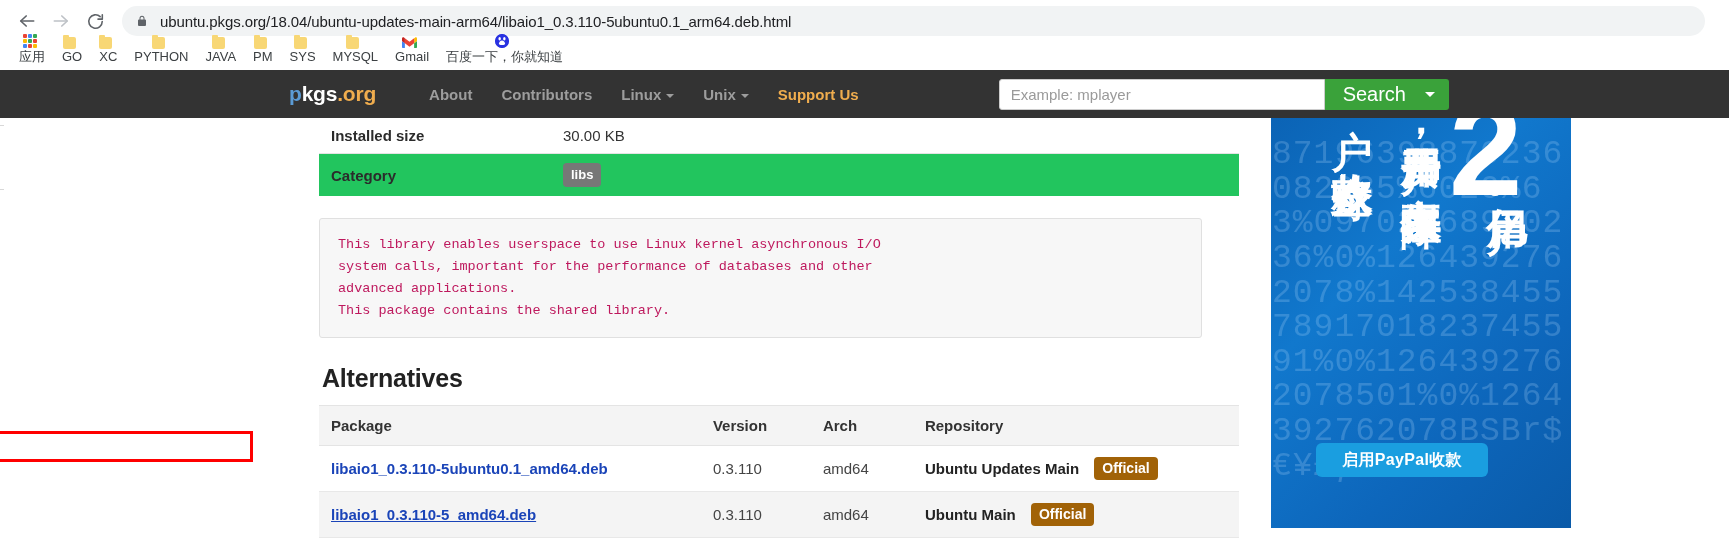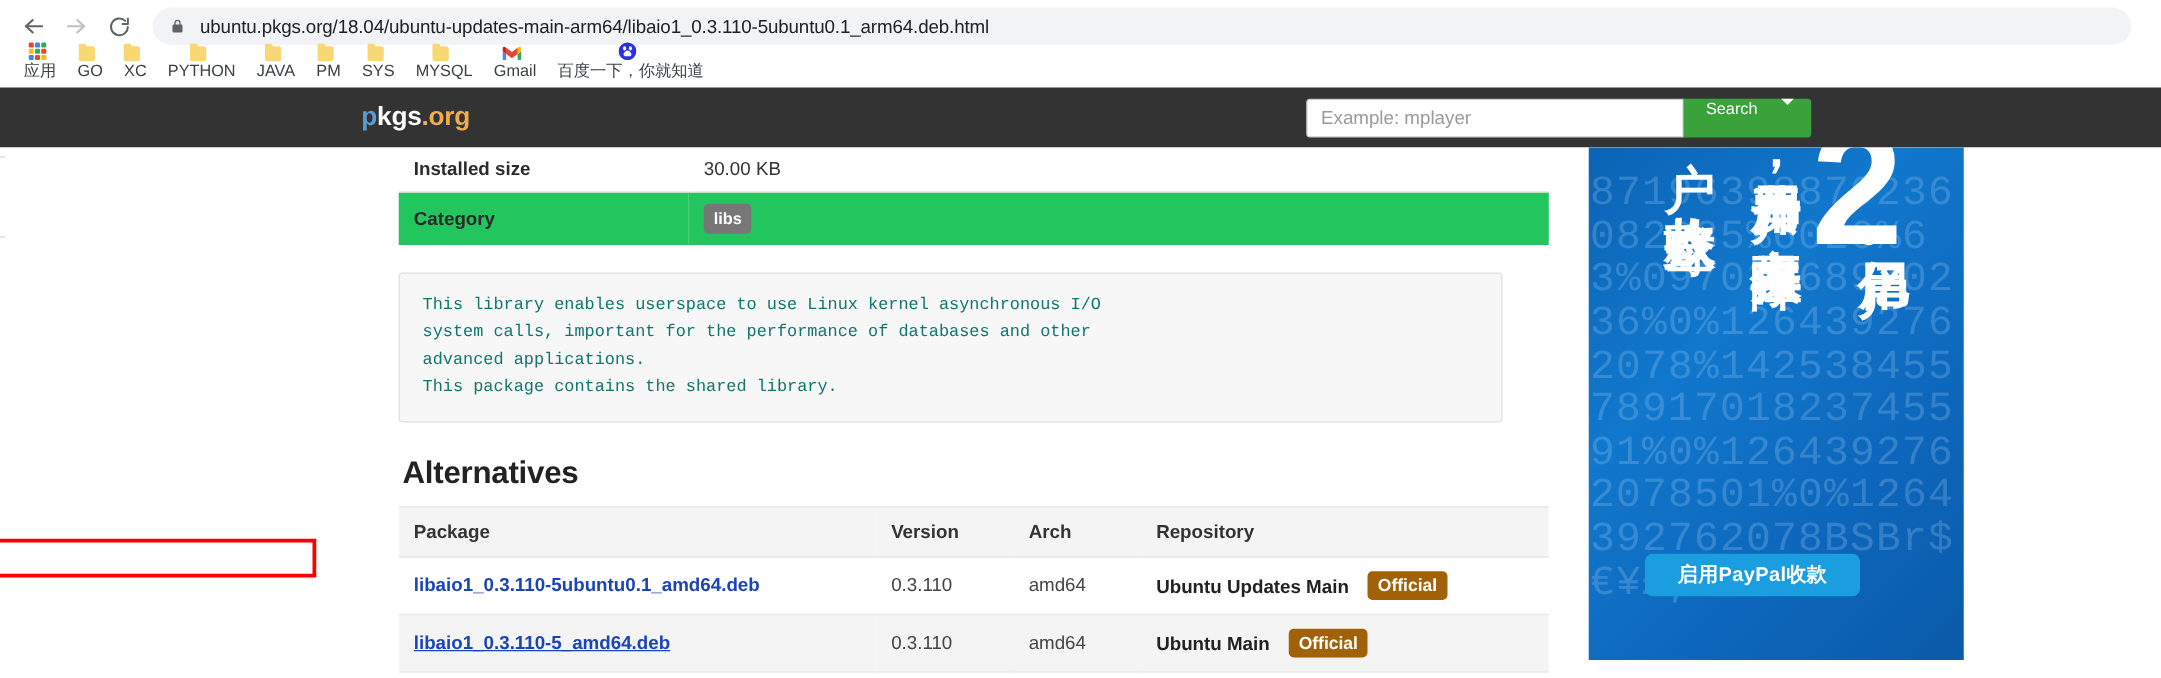--- a/index.html
+++ b/index.html
@@ -167,42 +167,43 @@
   }
 
   .search-area {
     position: absolute;
     right: 280px;
     display: flex;
     align-items: stretch;
     height: 31px;
   }
   .search-input {
-    width: 302px;
+    width: 326px;
     height: 31px;
     box-sizing: border-box;
     border: 1px solid #cccccc;
     border-radius: 3px 0 0 3px;
     padding: 0 11px;
     font-size: 15px;
     color: #555;
     background: #fff;
     outline: none;
     font-family: "Liberation Sans", sans-serif;
   }
   .search-input::placeholder { color: #9a9a9a; }
   .search-btn {
     background: #3aa23a;
     color: #fff;
     border: none;
-    font-size: 13px;
+    font-size: 20px;
     font-weight: normal;
     padding: 0 14px 0 18px;
     border-radius: 0 3px 3px 0;
     display: flex;
+    align-items: center;
     gap: 19px;
     font-family: "Liberation Sans", sans-serif;
     cursor: pointer;
   }
   .search-btn .caret-w {
     width: 0; height: 0;
     border-left: 5px solid transparent;
     border-right: 5px solid transparent;
     border-top: 5px solid #ffffff;
   }
@@ -246,21 +247,21 @@
 
   .desc-box {
     margin-top: 22px;
     border: 1px solid #e0e0e0;
     background: #f7f7f7;
     border-radius: 3px;
     padding: 15px 18px 16px;
     font-family: "Liberation Mono", monospace;
     font-size: 13.5px;
     line-height: 1.62;
-    color: #0f766e;
+    color: #be185d;
     width: 883px;
     box-sizing: border-box;
   }
 
   h2.section {
     font-size: 25px;
     font-weight: bold;
     color: #222;
     margin: 26px 0 12px 3px;
     letter-spacing: -0.2px;
@@ -493,20 +494,27 @@
       <span class="bm-label">百度一下，你就知道</span>
     </div>
   </div>
 </div>
 
 <div class="site-header">
   <div class="brand">
     <span class="c1">p</span><span class="c2">kgs</span><span class="c3">.org</span>
   </div>
 
+  <div class="nav-links">
+    <a class="nav-link" href="#">About</a>
+    <a class="nav-link" href="#">Contributors</a>
+    <a class="nav-link" href="#"><span>Linux</span><span class="caret"></span></a>
+    <a class="nav-link" href="#"><span>Unix</span><span class="caret"></span></a>
+    <a class="nav-link highlight" href="#">Support Us</a>
+  </div>
 
   <div class="search-area">
     <input class="search-input" type="text" placeholder="Example: mplayer" style="">
     <button class="search-btn">
       <span>Search</span>
       <span class="caret-w"></span>
     </button>
   </div>
 </div>
 

